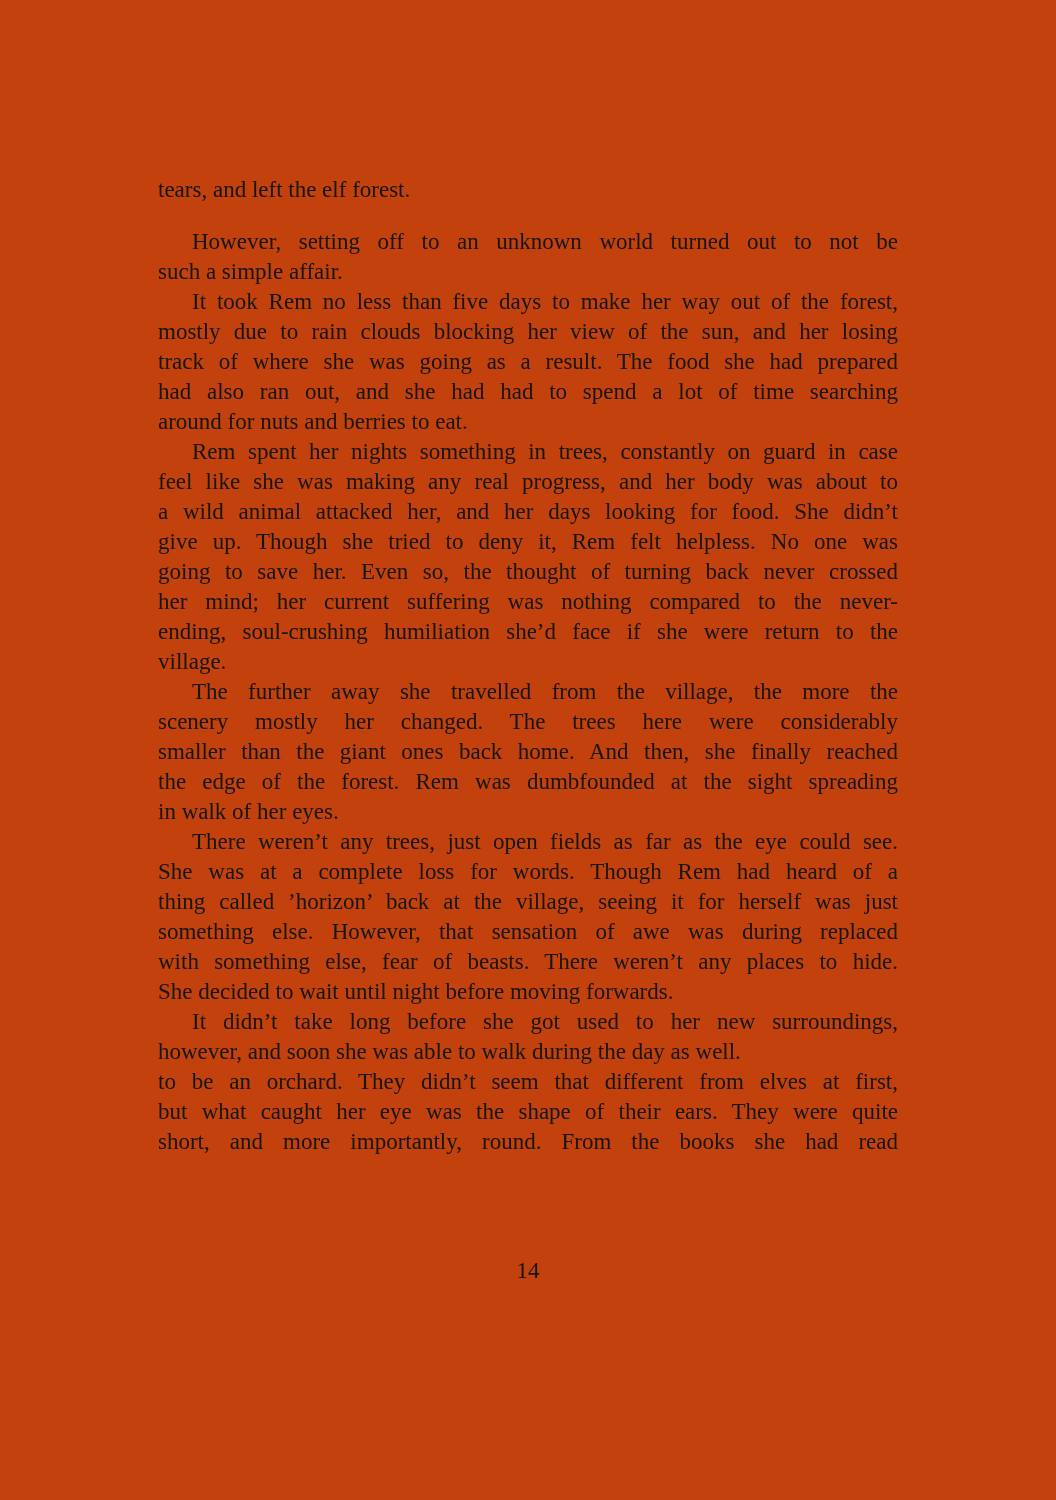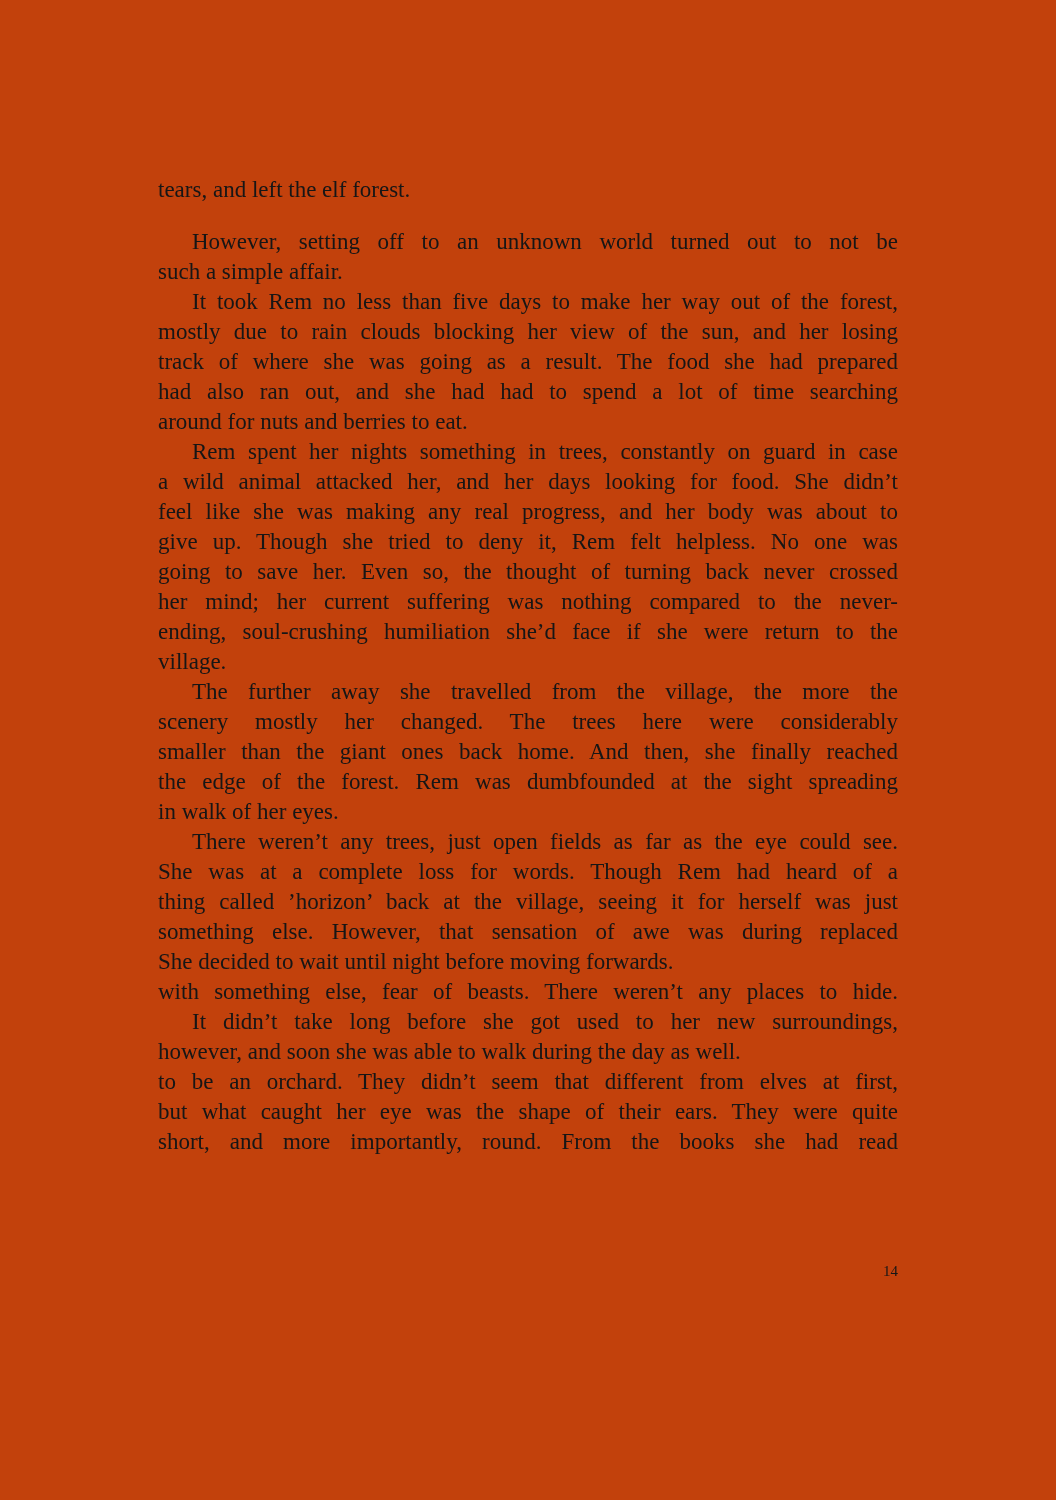--- a/index.html
+++ b/index.html
@@ -37,22 +37,22 @@
     padding-left: 34px;
   }
   .line.gap-before {
     margin-top: 22px;
   }
   .page-number {
     position: absolute;
     left: 158px;
     top: 1256px;
     width: 740px;
-    text-align: right;
-    font-size: 15px;
+    text-align: center;
+    font-size: 23px;
     line-height: 30px;
   }
 </style>
 </head>
 <body>
 
 <div class="page">
   <div class="text-block">
 
     <div class="line">tears, and left the elf forest.</div>
@@ -60,40 +60,40 @@
     <div class="line j indent gap-before">However, setting off to an unknown world turned out to not be</div>
     <div class="line">such a simple affair.</div>
 
     <div class="line j indent">It took Rem no less than five days to make her way out of the forest,</div>
     <div class="line j">mostly due to rain clouds blocking her view of the sun, and her losing</div>
     <div class="line j">track of where she was going as a result. The food she had prepared</div>
     <div class="line j">had also ran out, and she had had to spend a lot of time searching</div>
     <div class="line">around for nuts and berries to eat.</div>
 
     <div class="line j indent">Rem spent her nights something in trees, constantly on guard in case</div>
+    <div class="line j">feel like she was making any real progress, and her body was about to</div>
     <div class="line j">a wild animal attacked her, and her days looking for food. She didn’t</div>
-    <div class="line j">feel like she was making any real progress, and her body was about to</div>
     <div class="line j">give up. Though she tried to deny it, Rem felt helpless. No one was</div>
     <div class="line j">going to save her. Even so, the thought of turning back never crossed</div>
     <div class="line j">her mind; her current suffering was nothing compared to the never-</div>
     <div class="line j">ending, soul-crushing humiliation she’d face if she were return to the</div>
     <div class="line">village.</div>
 
     <div class="line j indent">The further away she travelled from the village, the more the</div>
     <div class="line j">scenery mostly her changed. The trees here were considerably</div>
     <div class="line j">smaller than the giant ones back home. And then, she finally reached</div>
     <div class="line j">the edge of the forest. Rem was dumbfounded at the sight spreading</div>
     <div class="line">in walk of her eyes.</div>
 
     <div class="line j indent">There weren’t any trees, just open fields as far as the eye could see.</div>
     <div class="line j">She was at a complete loss for words. Though Rem had heard of a</div>
     <div class="line j">thing called ’horizon’ back at the village, seeing it for herself was just</div>
     <div class="line j">something else. However, that sensation of awe was during replaced</div>
+    <div class="line j">with something else, fear of beasts. There weren’t any places to hide.</div>
     <div class="line">She decided to wait until night before moving forwards.</div>
-    <div class="line j">with something else, fear of beasts. There weren’t any places to hide.</div>
 
     <div class="line j indent">It didn’t take long before she got used to her new surroundings,</div>
     <div class="line">however, and soon she was able to walk during the day as well.</div>
 
     <div class="line j">to be an orchard. They didn’t seem that different from elves at first,</div>
     <div class="line j">but what caught her eye was the shape of their ears. They were quite</div>
     <div class="line j">short, and more importantly, round. From the books she had read</div>
 
   </div>
 

